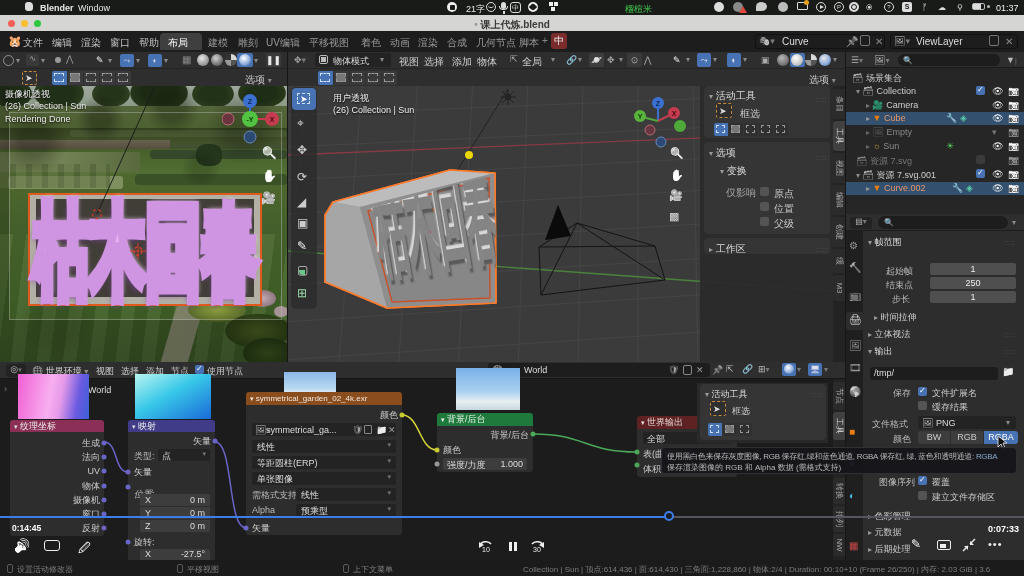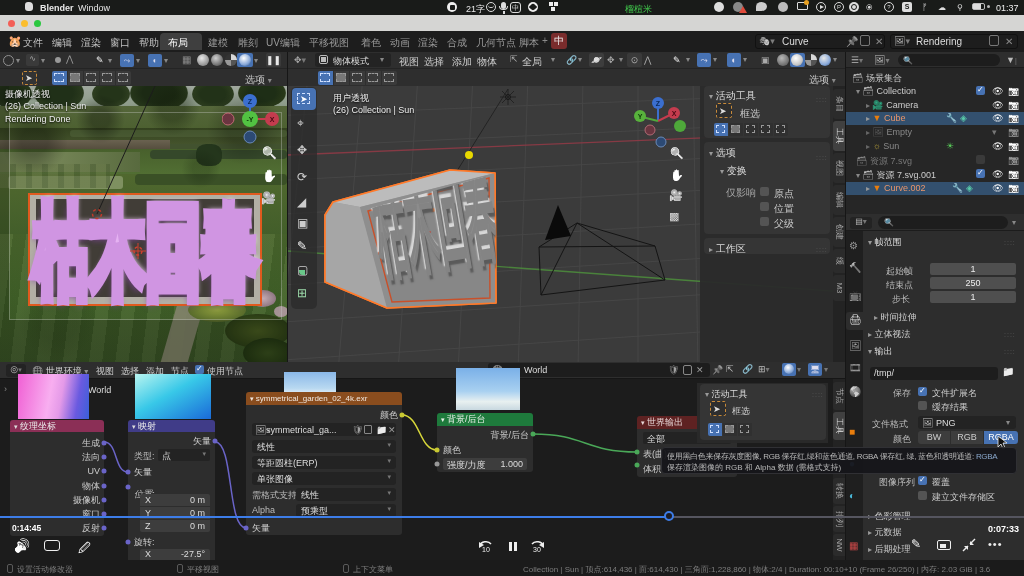--- a/index.html
+++ b/index.html
@@ -59,20 +59,21 @@
   <div class="abs" style="left:972px;top:3px;width:13px;height:7px;border:1px solid #bbb;border-radius:2px;"></div>
   <div class="abs" style="left:973px;top:4px;width:8px;height:5px;background:#ddd;"></div>
   <div class="abs" style="left:987px;top:5px;width:3px;height:3px;border-radius:50%;background:#bbb;"></div>
   <div class="abs" style="left:996px;top:3px;color:#eee;">01:37</div>
 </div>
 
 <div class="abs" id="titlebar" style="left:0;top:15px;width:1024px;height:16px;background:#d5d5d3;">
   <div class="abs" style="left:8px;top:5px;width:7px;height:7px;border-radius:50%;background:#f35f57;"></div>
   <div class="abs" style="left:21px;top:5px;width:7px;height:7px;border-radius:50%;background:#fbbe2e;"></div>
   <div class="abs" style="left:34px;top:5px;width:7px;height:7px;border-radius:50%;background:#2bc840;"></div>
+  <div class="abs" style="left:0;top:3px;width:1024px;text-align:center;color:#3a3a3a;font-size:10px;font-weight:bold;"><span style="color:#999;">• </span>课上代炼.blend</div>
 </div>
 
 <div class="abs" id="topbar" style="left:0;top:31px;width:1024px;height:21px;background:#1d1d1d;color:#c2c2c2;font-size:10px;">
   <div class="abs" style="left:8px;top:4px;color:#e87d0d;font-size:11px;">🐹</div>
   <div class="abs" style="left:23px;top:5px;">文件</div>
   <div class="abs" style="left:52px;top:5px;">编辑</div>
   <div class="abs" style="left:81px;top:5px;">渲染</div>
   <div class="abs" style="left:110px;top:5px;">窗口</div>
   <div class="abs" style="left:139px;top:5px;">帮助</div>
   <div class="abs" style="left:160px;top:2px;width:42px;height:17px;background:#3f3f3f;border-radius:4px 4px 0 0;"></div>
@@ -90,21 +91,21 @@
   <div class="abs" style="left:542px;top:4px;color:#8a8a8a;">+</div>
   <div class="abs" style="left:551px;top:2px;width:16px;height:16px;background:#7a2c2c;border-radius:3px;color:#eee;text-align:center;line-height:16px;">中</div>
   <div class="abs" style="left:755px;top:3px;width:130px;height:15px;background:#1d1d1d;border:1px solid #111;border-radius:3px;"></div>
   <div class="abs g" style="left:759px;top:5px;color:#bbb;font-size:9px;">🎭<span style="color:#777;">▾</span></div>
   <div class="abs" style="left:782px;top:5px;color:#ddd;">Curve</div>
   <div class="abs g" style="left:846px;top:5px;color:#888;">📌</div>
   <div class="abs" style="left:860px;top:4px;width:10px;height:11px;border:1px solid #777;border-radius:2px;"></div>
   <div class="abs" style="left:875px;top:5px;color:#888;">✕</div>
   <div class="abs" style="left:890px;top:3px;width:128px;height:15px;background:#1d1d1d;border:1px solid #111;border-radius:3px;"></div>
   <div class="abs g" style="left:894px;top:5px;color:#bbb;font-size:9px;">🖼<span style="color:#777;">▾</span></div>
-  <div class="abs" style="left:916px;top:5px;color:#ddd;">Rendering</div>
+  <div class="abs" style="left:916px;top:5px;color:#ddd;">ViewLayer</div>
   <div class="abs" style="left:989px;top:4px;width:10px;height:11px;border:1px solid #777;border-radius:2px;"></div>
   <div class="abs" style="left:1005px;top:5px;color:#888;">✕</div>
 </div>
 
 <div class="abs" id="leftheader" style="left:0;top:52px;width:287px;height:34px;background:#2e2e2e;">
   <div class="abs" style="left:0;top:16px;width:287px;height:1px;background:#242424;"></div>
 
   <div class="abs" style="left:3px;top:3px;width:11px;height:11px;border-radius:50%;border:1.5px solid #909090;"></div>
   <div class="abs" style="left:16px;top:4px;color:#888;font-size:8px;">▾</div>
   <div class="abs" style="left:26px;top:2px;width:13px;height:12px;background:#3a3a3a;border-radius:2px;color:#aaa;font-size:8px;text-align:center;">∿</div>

